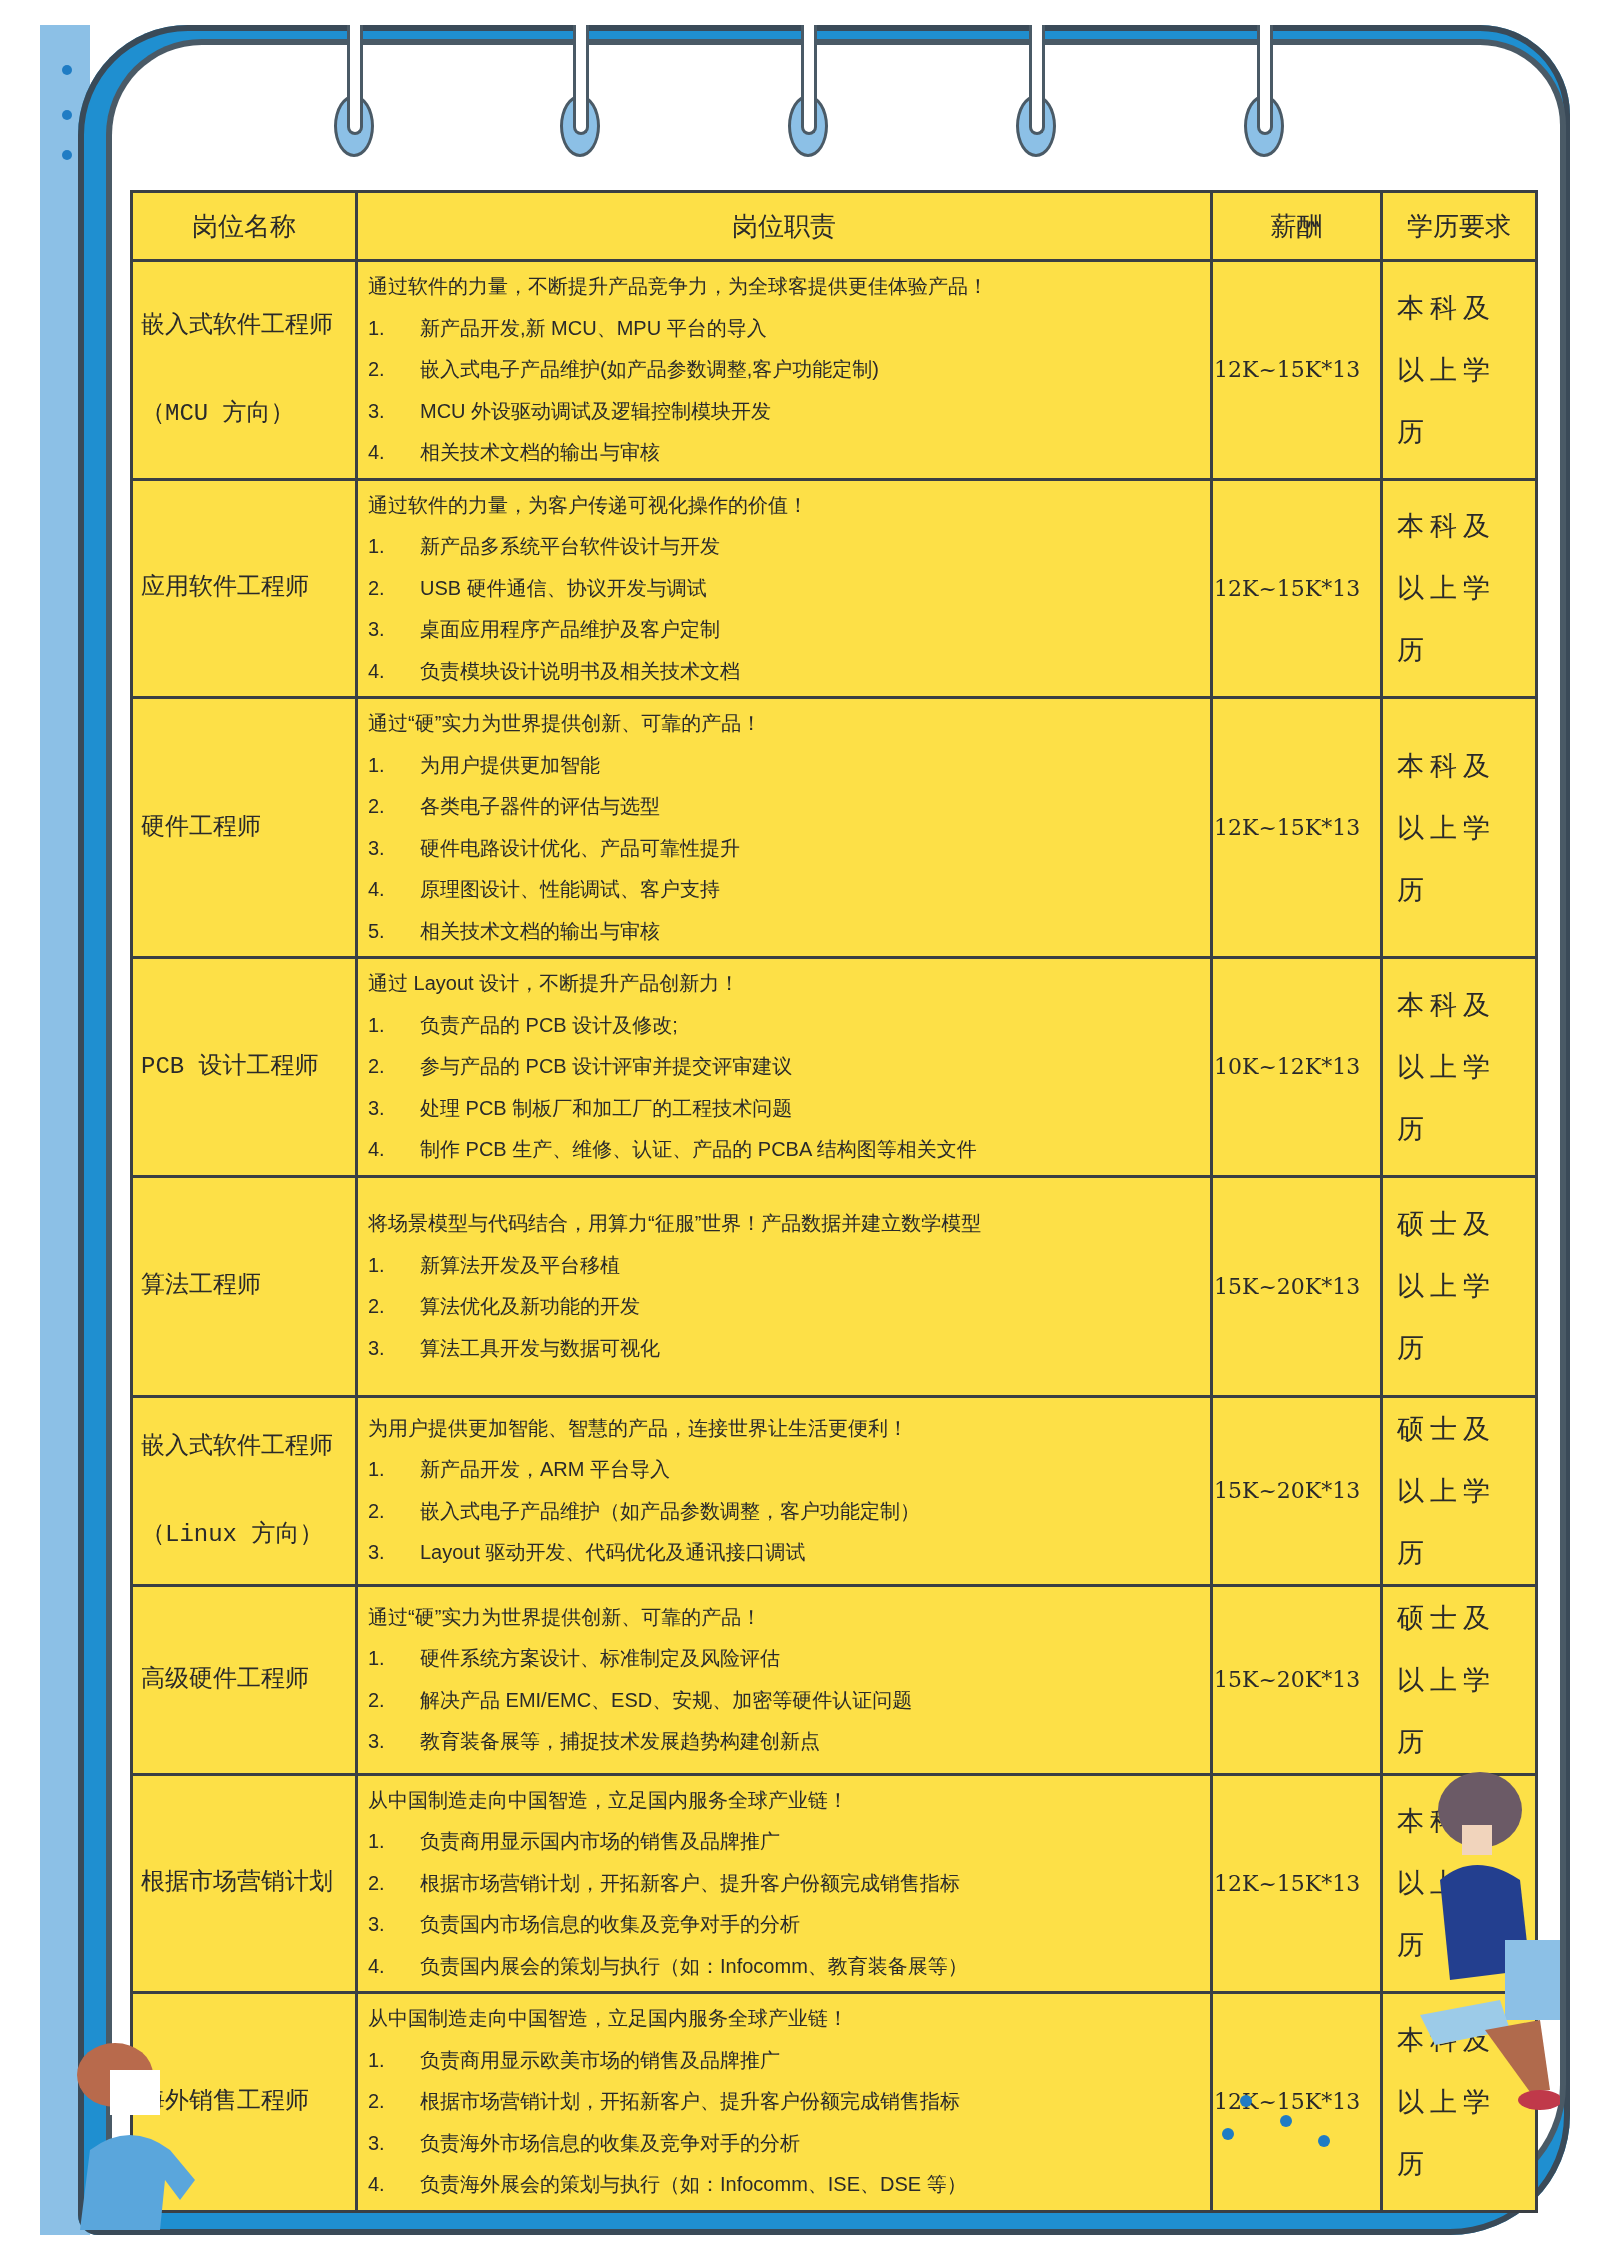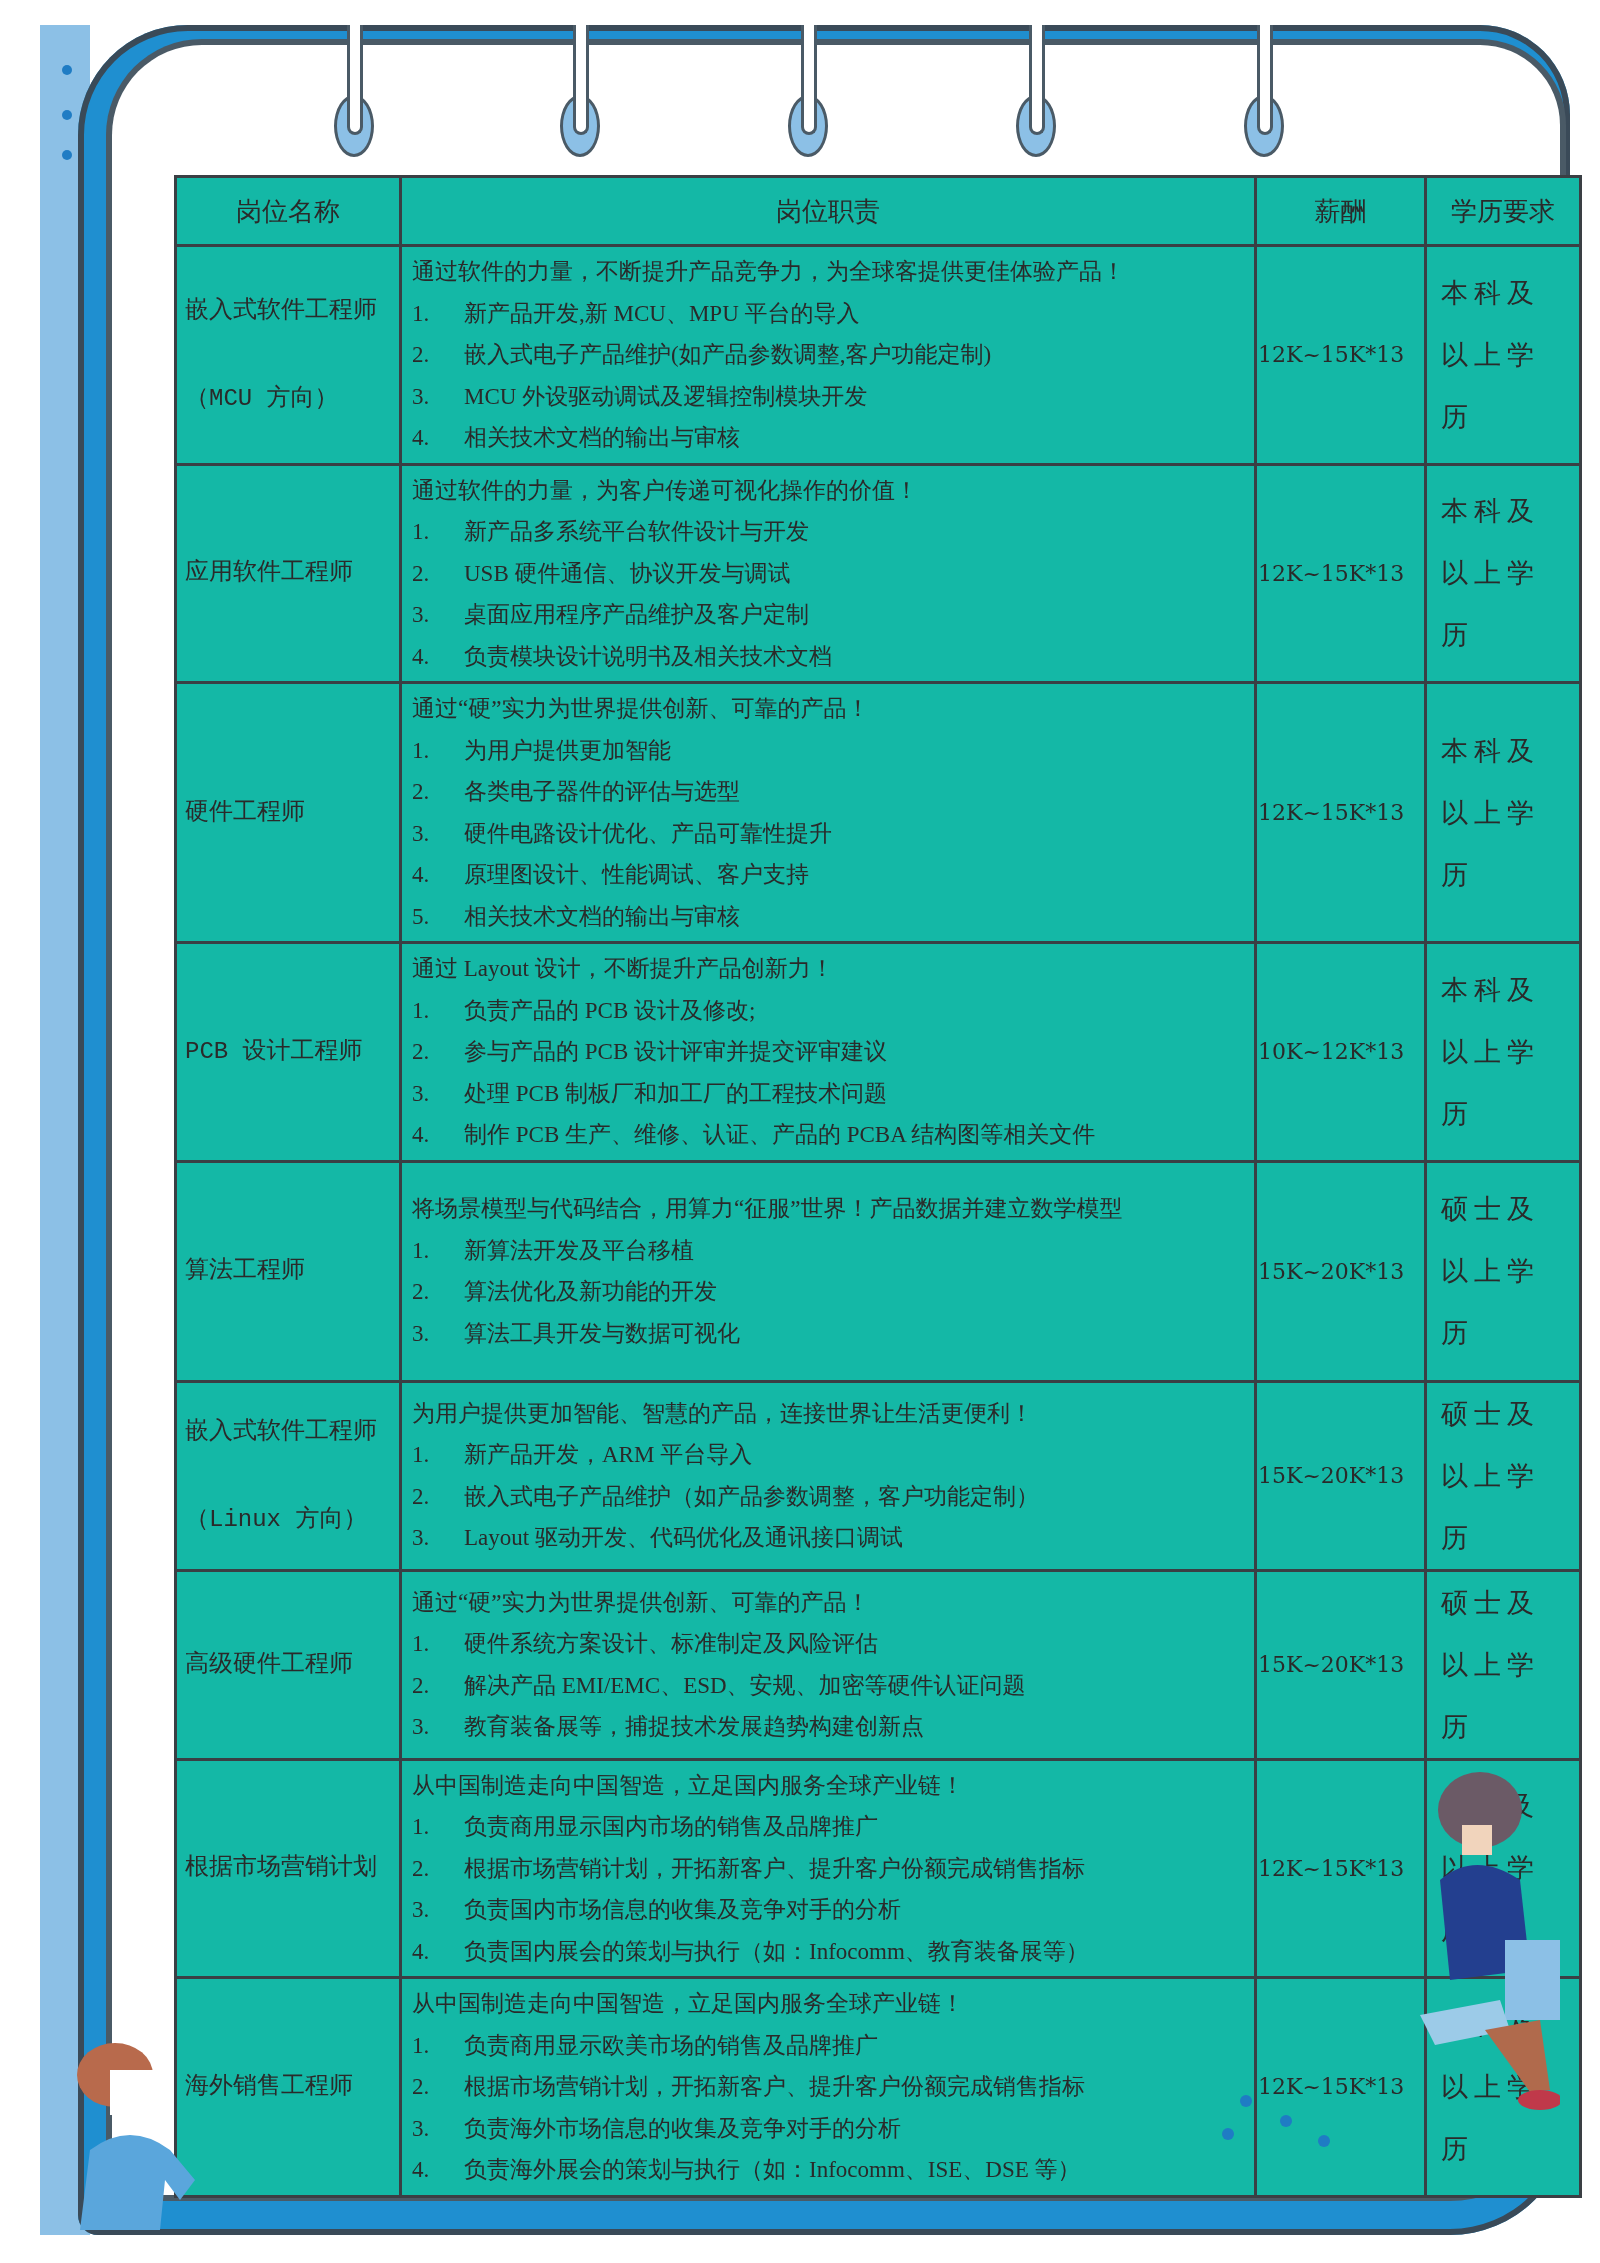--- a/index.html
+++ b/index.html
@@ -13,27 +13,27 @@
                  box-shadow: inset 0 0 0 6px #3a4a58; }
   .frame-inner { position:absolute; left:112px; top:45px; width:1448px; height:2150px;
                  background:#ffffff; border-radius:90px 80px 110px 10px;
                  box-shadow: 0 0 0 6px #4a5a66; }
   .ring { position:absolute; top:25px; width:26px; height:115px; }
   .ring .stem { position:absolute; left:5px; top:0; width:16px; height:110px; background:#fff;
                 border-left:3px solid #4a5a66; border-right:3px solid #4a5a66; border-bottom:3px solid #4a5a66;
                 border-radius:0 0 10px 10px; box-sizing:border-box; z-index:2; }
   .ring .loop { position:absolute; left:-8px; top:70px; width:40px; height:62px; border-radius:50%;
                 background:#8cc0e6; border:3px solid #4a5a66; box-sizing:border-box; }
-  table.jobs { position:absolute; left:130px; top:175px; width:1405px; border-collapse:collapse;
-               table-layout:fixed; background:#14b8a6; z-index:3;margin-left:44px; }
+  table.jobs { position:absolute; left:130px; top:190px; width:1405px; border-collapse:collapse;
+               table-layout:fixed; background:#fde047; z-index:3; }
   table.jobs th, table.jobs td { border:3px solid #3a3f44; }
   table.jobs th { height:64px; font-weight:normal; font-size:26px; text-align:center;
                   font-family:"DejaVu Sans","Liberation Sans",sans-serif; }
   td.name { font-size:24px; padding:0 8px; line-height:88px; font-family:Liberation Mono, monospace; }
-  td.duties { font-size:23px; padding:4px 10px; line-height:41.5px; font-family:Liberation Serif, serif; }
+  td.duties { font-size:20px; padding:4px 10px; line-height:41.5px; font-family:Liberation Sans, sans-serif; }
   td.duties .item { white-space:nowrap; }
   td.duties .num { display:inline-block; width:52px; }
   td.salary { font-size:22px; text-align:left; font-family:"DejaVu Serif","Liberation Serif",serif; }
   td.edu { font-size:27px; padding:0 14px; line-height:62px; letter-spacing:6px;
            font-family:"DejaVu Sans","Liberation Sans",sans-serif; }
   .deco-dot { position:absolute; width:12px; height:12px; border-radius:50%; background:#1f7cc4; z-index:4; }
   .person { position:absolute; z-index:5; }
 </style>
 </head>
 <body>

